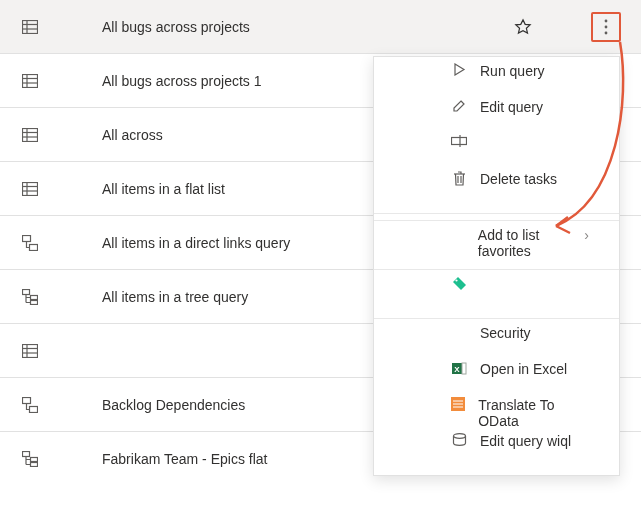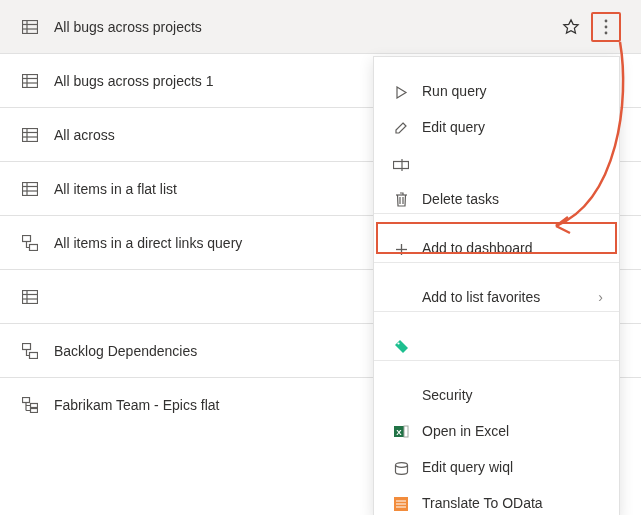--- a/index.html
+++ b/index.html
@@ -17,20 +17,21 @@
   .list {
     width: 100%;
   }
   .row {
     display: flex;
     align-items: center;
     height: 54px;
     padding: 0 20px;
     border-bottom: 1px solid #e1e1e1;
     background: #fff;
+    gap: 48px;
   }
   .row.selected {
     background: #f3f2f1;
   }
   .row .query-icon {
     width: 20px;
     display: flex;
     justify-content: center;
     color: #605e5c;
   }
@@ -64,25 +65,26 @@
     left: 373px;
     width: 247px;
     background: #fff;
     border: 1px solid #e1e1e1;
     box-shadow: 0 4px 14px rgba(0,0,0,0.12);
     padding: 6px 0;
     z-index: 10;
   }
   .menu-item {
     display: flex;
-    align-items: flex-end;
+    align-items: flex-start;
     height: 36px;
-    padding: 0 16px;
+    padding: 0 30px;
     color: #323130;
     cursor: pointer;
+    margin-left: 44px;
   }
   .menu-item .mi-icon {
     width: 22px;
     display: flex;
     justify-content: center;
     align-items: center;
     color: #605e5c;
   }
   .menu-item .mi-label {
     flex: 1 1 auto;
@@ -191,20 +193,33 @@
           <g fill="none" stroke="#605e5c" stroke-width="1.2">
             <rect x="0.5" y="0.5" width="8" height="6"></rect>
             <rect x="7.5" y="9.5" width="8" height="6"></rect>
             <path d="M4.5 6.5 V12.5 H7.5"></path>
           </g>
         </svg>
     </span>
     <span class="label">All items in a direct links query</span>
   </div>
 
+  <div class="row">
+    <span class="query-icon">
+      <svg class="icon-svg" width="16" height="16" viewBox="0 0 16 16">
+          <g fill="none" stroke="#605e5c" stroke-width="1.2">
+            <rect x="0.5" y="0.5" width="7" height="5"></rect>
+            <rect x="8.5" y="6.5" width="7" height="4"></rect>
+            <rect x="8.5" y="11.5" width="7" height="4"></rect>
+            <path d="M4 5.5 V13.5 M4 8.5 H8.5 M4 13.5 H8.5"></path>
+          </g>
+        </svg>
+    </span>
+    <span class="label">All items in a tree query</span>
+  </div>
 
   <div class="row">
     <span class="query-icon">
       <svg class="icon-svg" width="16" height="14" viewBox="0 0 16 14">
           <g fill="none" stroke="#605e5c" stroke-width="1.2">
             <rect x="0.5" y="0.5" width="15" height="13"></rect>
             <line x1="0.5" y1="4.5" x2="15.5" y2="4.5"></line>
             <line x1="0.5" y1="9" x2="15.5" y2="9"></line>
             <line x1="5" y1="0.5" x2="5" y2="13.5"></line>
           </g>
@@ -282,31 +297,20 @@
             <line x1="5" y1="5" x2="5" y2="12"></line>
             <line x1="8" y1="5" x2="8" y2="12"></line>
           </g>
         </svg>
     </span>
     <span class="mi-label">Delete tasks</span>
   </div>
 
   <div class="menu-sep"></div>
 
-  <div class="menu-item highlighted">
-    <span class="mi-icon">
-      <svg class="icon-svg" width="13" height="13" viewBox="0 0 13 13">
-          <g stroke="#605e5c" stroke-width="1.3">
-            <line x1="6.5" y1="1" x2="6.5" y2="12"></line>
-            <line x1="1" y1="6.5" x2="12" y2="6.5"></line>
-          </g>
-        </svg>
-    </span>
-    <span class="mi-label">Add to dashboard</span>
-  </div>
 
   <div class="menu-sep"></div>
 
   <div class="menu-item">
     <span class="mi-icon"></span>
     <span class="mi-label">Add to list favorites</span>
     <span class="mi-chevron">›</span>
   </div>
 
   <div class="menu-sep"></div>
@@ -330,46 +334,46 @@
 
   <div class="menu-item">
     <span class="mi-icon">
       <svg class="icon-svg" width="15" height="15" viewBox="0 0 15 15">
           <rect x="0" y="2" width="10" height="11" fill="#217346"></rect>
           <text x="5" y="11" text-anchor="middle" font-size="8" font-weight="bold" fill="#fff" font-family="Arial">X</text>
           <rect x="10" y="2" width="4" height="11" fill="none" stroke="#9fa8a0" stroke-width="1"></rect>
         </svg>
     </span>
     <span class="mi-label">Open in Excel</span>
-  </div>
-
-  <div class="menu-item">
-    <span class="mi-icon">
-      <svg class="icon-svg" width="15" height="13" viewBox="0 0 15 13">
-          <g fill="none" stroke="#605e5c" stroke-width="1.2">
-            <ellipse cx="7.5" cy="3" rx="6" ry="2.3"></ellipse>
-            <path d="M1.5 3 V10 A6 2.3 0 0 0 13.5 10 V3"></path>
-          </g>
-        </svg>
-    </span>
-    <span class="mi-label">Edit query wiql</span>
   </div>
 
   <div class="menu-item">
     <span class="mi-icon">
       <svg class="icon-svg" width="14" height="14" viewBox="0 0 14 14">
           <rect x="0" y="0" width="14" height="14" fill="#f28c3c"></rect>
           <g stroke="#fff" stroke-width="1">
             <line x1="2" y1="4" x2="12" y2="4"></line>
             <line x1="2" y1="7" x2="12" y2="7"></line>
             <line x1="2" y1="10" x2="12" y2="10"></line>
           </g>
         </svg>
     </span>
     <span class="mi-label">Translate To OData</span>
   </div>
 
+  <div class="menu-item">
+    <span class="mi-icon">
+      <svg class="icon-svg" width="15" height="13" viewBox="0 0 15 13">
+          <g fill="none" stroke="#605e5c" stroke-width="1.2">
+            <ellipse cx="7.5" cy="3" rx="6" ry="2.3"></ellipse>
+            <path d="M1.5 3 V10 A6 2.3 0 0 0 13.5 10 V3"></path>
+          </g>
+        </svg>
+    </span>
+    <span class="mi-label">Edit query wiql</span>
+  </div>
+
 </div>
 
 <svg class="arrow-svg" viewBox="0 0 84 200">
   <path d="M72 2 C 82 60, 70 160, 8 186" fill="none" stroke="#e1593a" stroke-width="2.5"></path>
   <path d="M8 186 L20 177 M8 186 L22 193" fill="none" stroke="#e1593a" stroke-width="2.5"></path>
 </svg>
 
 </body></html>

